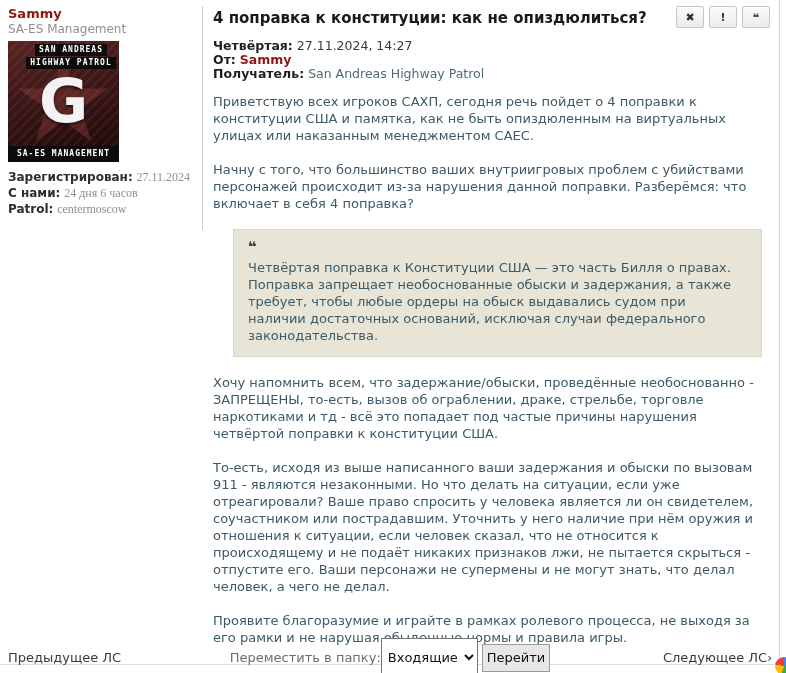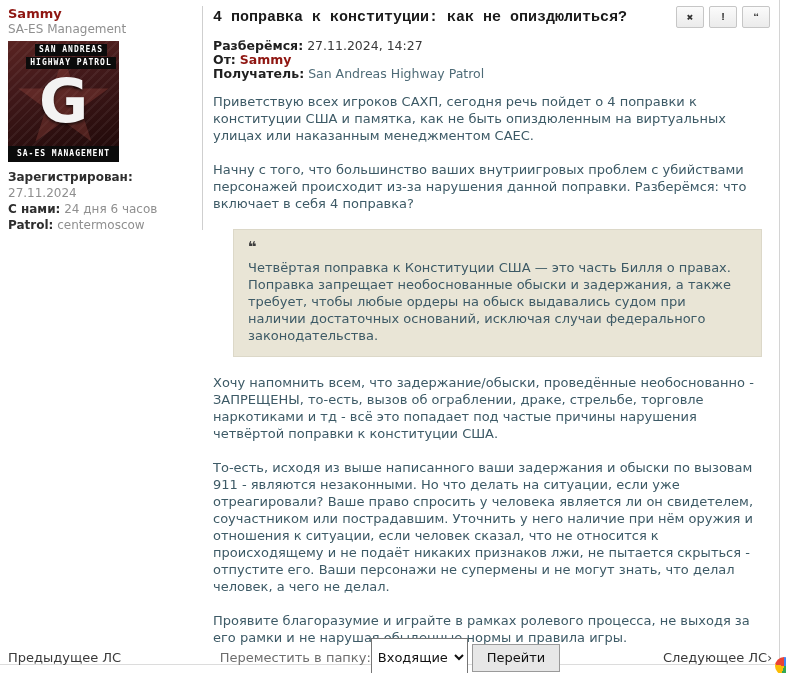--- a/index.html
+++ b/index.html
@@ -43,28 +43,28 @@
     font:bold 8px/10px "DejaVu Sans Mono","Liberation Mono",monospace;
     letter-spacing:1px;padding:1px 4px;margin-bottom:1px;white-space:nowrap;
   }
   .avatar-bottom{
     position:absolute;bottom:0;left:0;right:0;background:#0b0b0b;color:#fff;
     font:bold 8px/10px "DejaVu Sans Mono","Liberation Mono",monospace;
     letter-spacing:1px;text-align:center;padding:3px 0;white-space:nowrap;
   }
   .info{margin-top:7px;font-size:12px;line-height:16px;}
   .info b{color:#2e2e2e;font-weight:bold;}
-  .info .val{color:var(--muted-gray);}
+  .info .val{color:var(--muted-gray);font-family:Liberation Serif, serif;}
   
   .v-divider{position:absolute;left:202px;top:6px;width:1px;height:224px;background:#cfcfcf;}
   .right-border{position:absolute;left:779px;top:0;width:1px;height:665px;background:#d4d4d4;}
   .bottom-rule{position:absolute;left:0;top:664px;width:786px;height:1px;background:#dcdcdc;}
   
   .main{position:absolute;left:213px;top:6px;width:557px;}
-  .title-row{display:flex;justify-content:space-between;align-items:flex-start;font-family:Liberation Mono, monospace;}
+  .title-row{display:flex;justify-content:space-between;align-items:flex-start;}
   .pm-title{font-size:15px;font-weight:bold;color:#1a1a1a;line-height:20px;padding-top:2px;}
   .actions{display:flex;gap:5px;flex:0 0 auto;margin-left:10px;}
   .action-btn{
     width:28px;height:22px;display:flex;align-items:center;justify-content:center;
     background:linear-gradient(#fbfbfb,#ebebeb);border:1px solid #c6c6c6;border-radius:2px;
     font-family:inherit;font-weight:bold;font-size:11px;color:#333;cursor:pointer;
   }
   .meta{margin-top:11px;font-size:12.5px;line-height:14px;color:#3a3a3a;}
   .meta b{color:var(--dark-text);}
   .from-link{color:var(--accent-red);font-weight:bold;cursor:pointer;}
@@ -85,21 +85,21 @@
   .footer .zone.right{text-align:right;}
   .pm-nav-link{color:#3a3a3a;cursor:pointer;}
   .move-group{display:flex;align-items:center;justify-content:center;flex:0 0 auto;}
   .move-label{color:#6e6e6e;}
   .folder-select{
     font-family:inherit;font-size:13px;color:#111;background:#fff;
     border:1px solid #767676;padding:1px 2px;min-width:94px;height:39px;
   }
   .go-button{
     margin-left:4px;font-family:inherit;font-size:13px;color:#111;
-    background:#e7e7e7;border:1px solid #9a9a9a;padding:1px 14px;height:28px;cursor:pointer;
+    background:#e7e7e7;border:1px solid #9a9a9a;padding:1px 4px;height:28px;cursor:pointer;
   }
   .chevron{font-size:12px;color:#3a3a3a;}
   .recaptcha-badge{
     position:absolute;left:775px;top:657px;width:18px;height:18px;border-radius:50%;
     background:conic-gradient(#4285f4 0 30%,#34a853 30% 55%,#fbbc05 55% 78%,#ea4335 78% 100%);
     cursor:pointer;
   }
 </style>
 </head>
 <body>
@@ -143,21 +143,21 @@
     <div class="pm-title">4 поправка к конституции: как не опиздюлиться?</div>
     <div class="actions">
       <button class="action-btn">✖</button>
       <button class="action-btn">!</button>
       <button class="action-btn">❝</button>
     </div>
   </div>
 
   <div class="meta">
     <div>
-      <b>Разберёмся:</b><span> 27.11.2024, 14:27</span>
+      <b>Четвёртая:</b><span> 27.11.2024, 14:27</span>
     </div>
     <div>
       <b>От:</b>
       <span class="from-link">Sammy</span>
     </div>
     <div>
       <b>Получатель:</b><span class="recipient-link"> San Andreas Highway Patrol</span>
     </div>
   </div>
 

